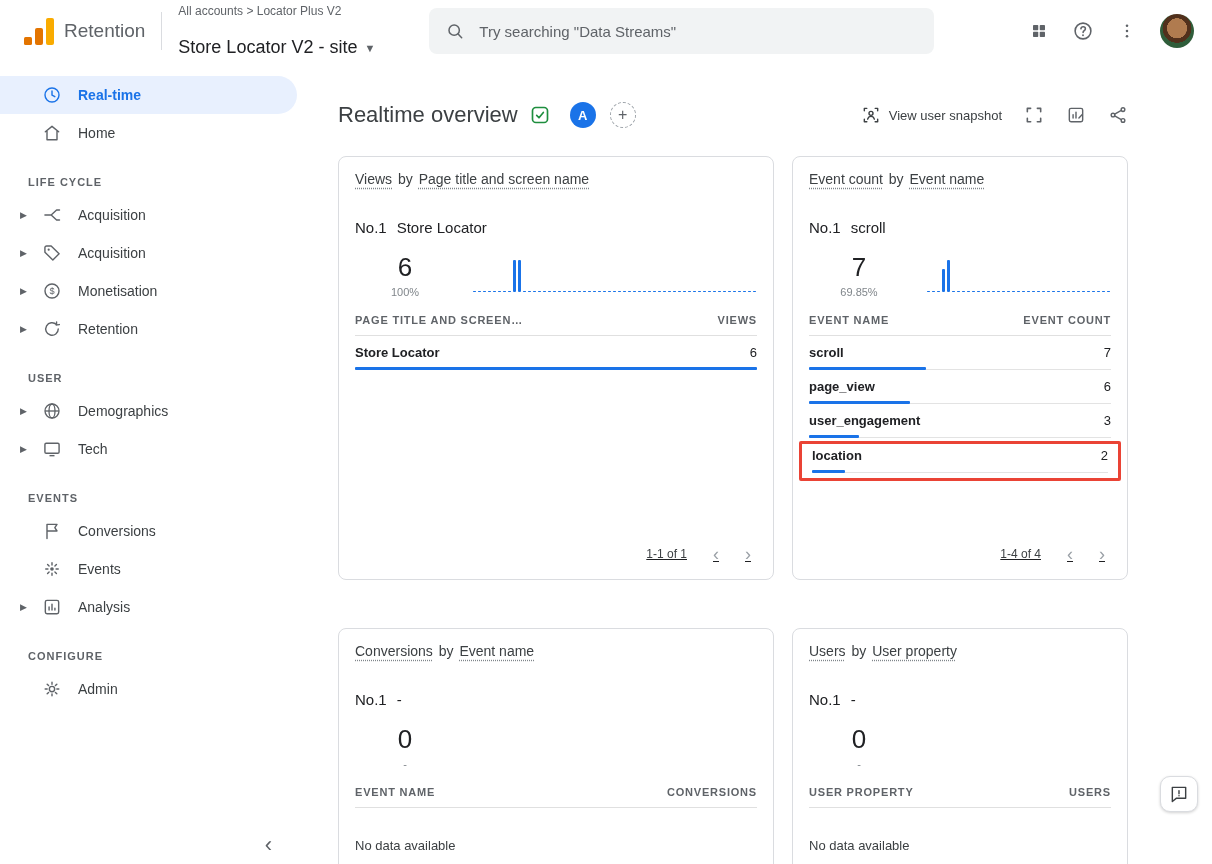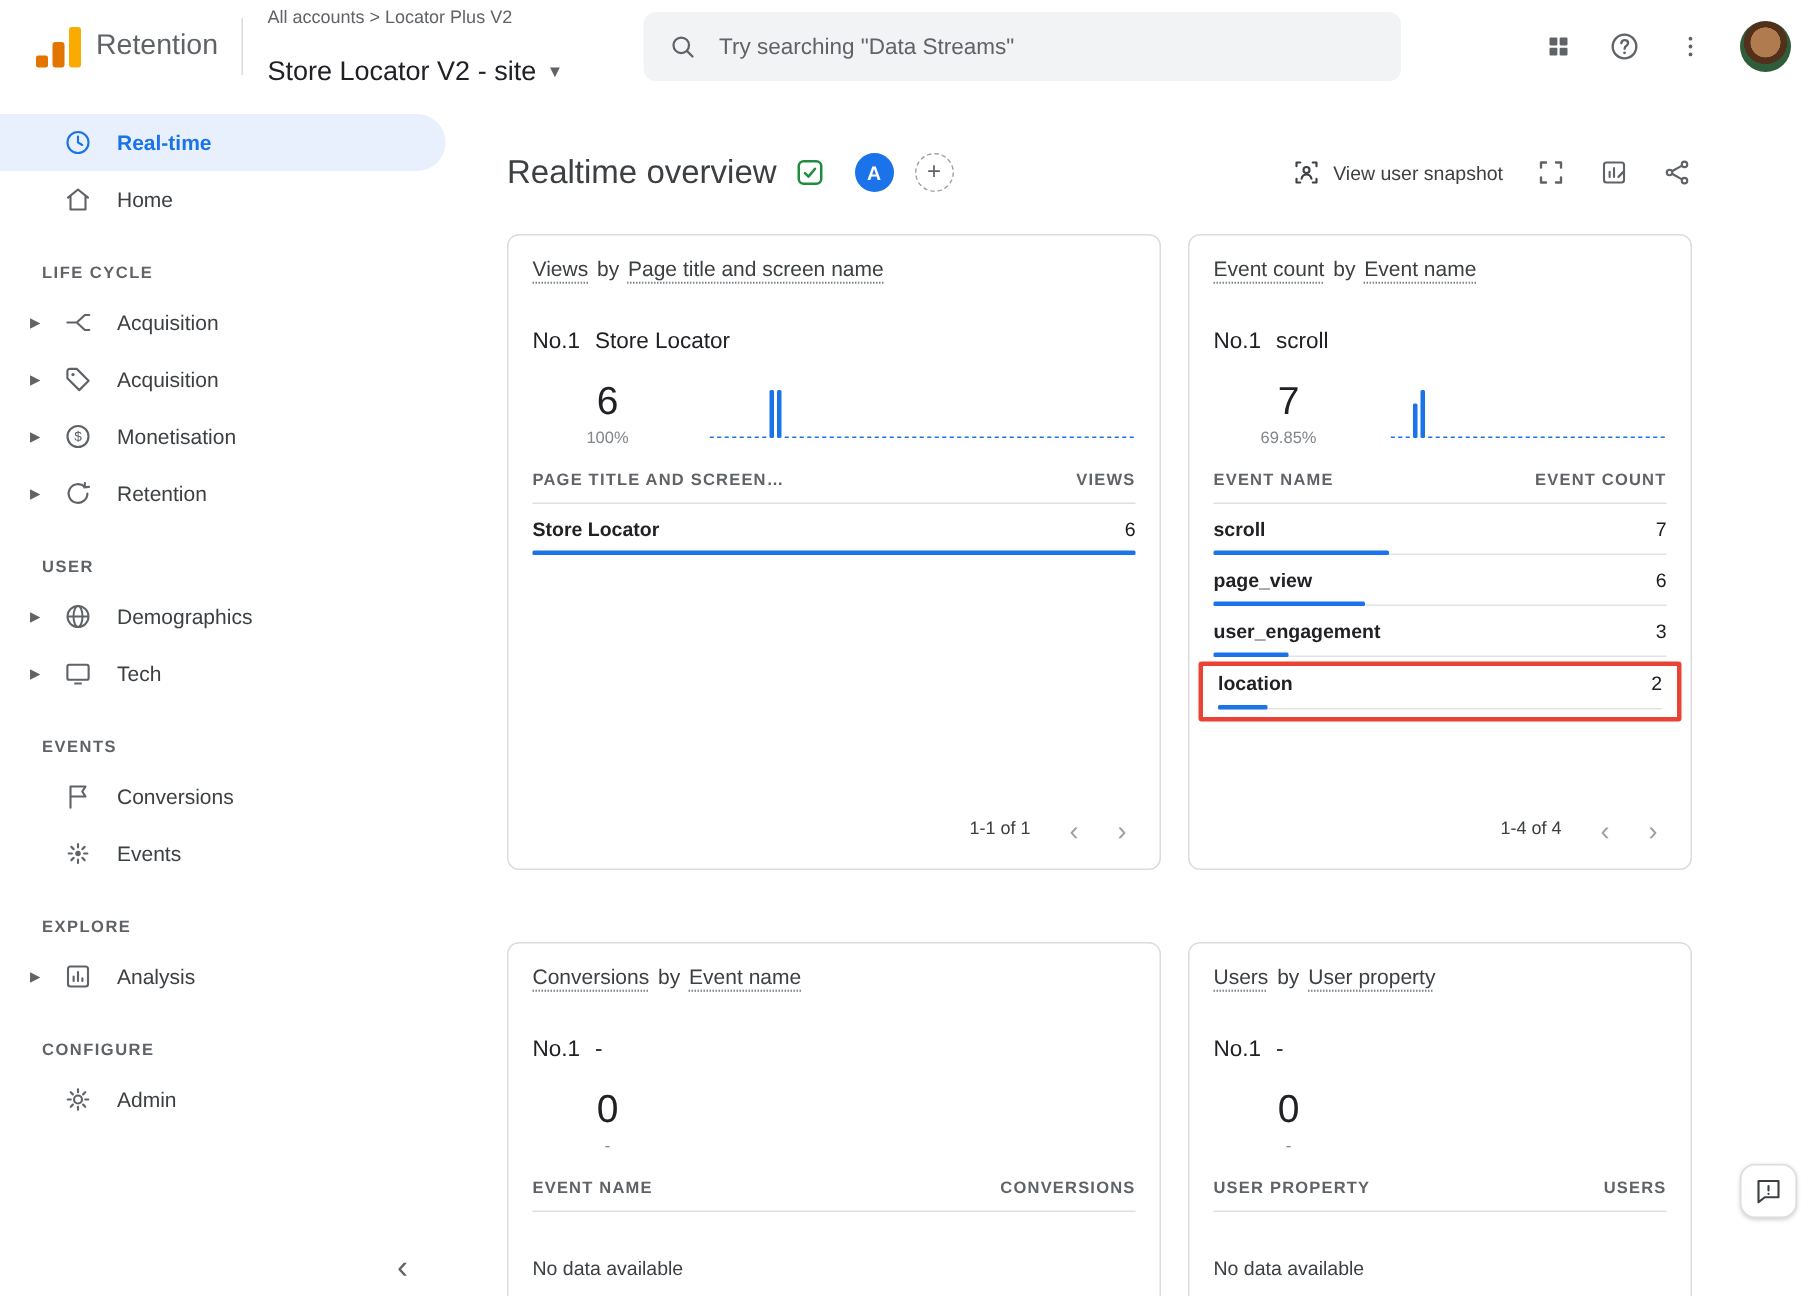--- a/index.html
+++ b/index.html
@@ -77,21 +77,21 @@
     color:var(--muted); font-weight:700; padding-bottom:9px; border-bottom:1px solid #e0e0e0;}
   .t-row{padding-top:9px;}
   .t-line{display:flex; justify-content:space-between; align-items:baseline;}
   .t-name{font-size:13px; font-weight:700; color:var(--text);}
   .t-val{font-size:13px; color:var(--text);}
   .t-track{margin-top:7px; height:3px; position:relative;}
   .t-track::before{content:""; position:absolute; left:0; right:0; bottom:0; height:1px; background:#e3e3e3;}
   .t-fill{position:absolute; left:0; bottom:0; height:3px; background:var(--accent); border-radius:1px;}
   .t-row.highlighted{border:3px solid var(--highlight); border-radius:2px;
     margin:3px -10px 0; padding:4px 10px 5px;}
-  .pager{margin-top:auto; display:flex; justify-content:flex-end; align-items:flex-start; gap:26px; padding:0 6px 2px 0;}
+  .pager{margin-top:auto; display:flex; justify-content:flex-end; align-items:center; gap:26px; padding:0 6px 2px 0;text-decoration:underline;}
   .pager-text{font-size:12px; color:#3c4043;}
   .pager-chevron{font-size:18px; color:#9aa0a6; cursor:pointer; line-height:1;}
   .empty-msg{margin-top:30px; font-size:13px; color:#3c4043;}
 
   
   .feedback{position:absolute; right:14px; bottom:52px; width:38px; height:36px; background:#fff;
     border:1px solid var(--border); border-radius:10px; box-shadow:0 1px 3px rgba(0,0,0,.18);
     display:flex; align-items:center; justify-content:center; color:#3c4043; cursor:pointer;}
 </style>
 </head>
@@ -243,21 +243,20 @@
   <div class="side-item">
     <span class="s-icon">
       <svg width="20" height="20" viewBox="0 0 24 24" fill="none" stroke="currentColor" stroke-width="1.7" stroke-linecap="round">
           <circle cx="12" cy="12" r="2.2" fill="currentColor" stroke="none"></circle>
           <path d="M12 4.5v2.6M12 16.9v2.6M4.5 12h2.6M16.9 12h2.6M6.7 6.7l1.8 1.8M15.5 15.5l1.8 1.8M17.3 6.7l-1.8 1.8M8.5 15.5l-1.8 1.8"></path>
         </svg>
     </span>
     <span class="s-label">Events</span>
   </div>
 
-  <div class="side-section">EXPLORE</div>
   <div class="side-item">
     <span class="arrow">▶</span>
     <span class="s-icon">
       <svg width="20" height="20" viewBox="0 0 24 24" fill="none" stroke="currentColor" stroke-width="1.7" stroke-linecap="round">
           <rect x="4" y="4" width="16" height="16" rx="2"></rect>
           <path d="M8.5 15.5v-3.5M12 15.5v-7M15.5 15.5v-2"></path>
         </svg>
     </span>
     <span class="s-label">Analysis</span>
   </div>

